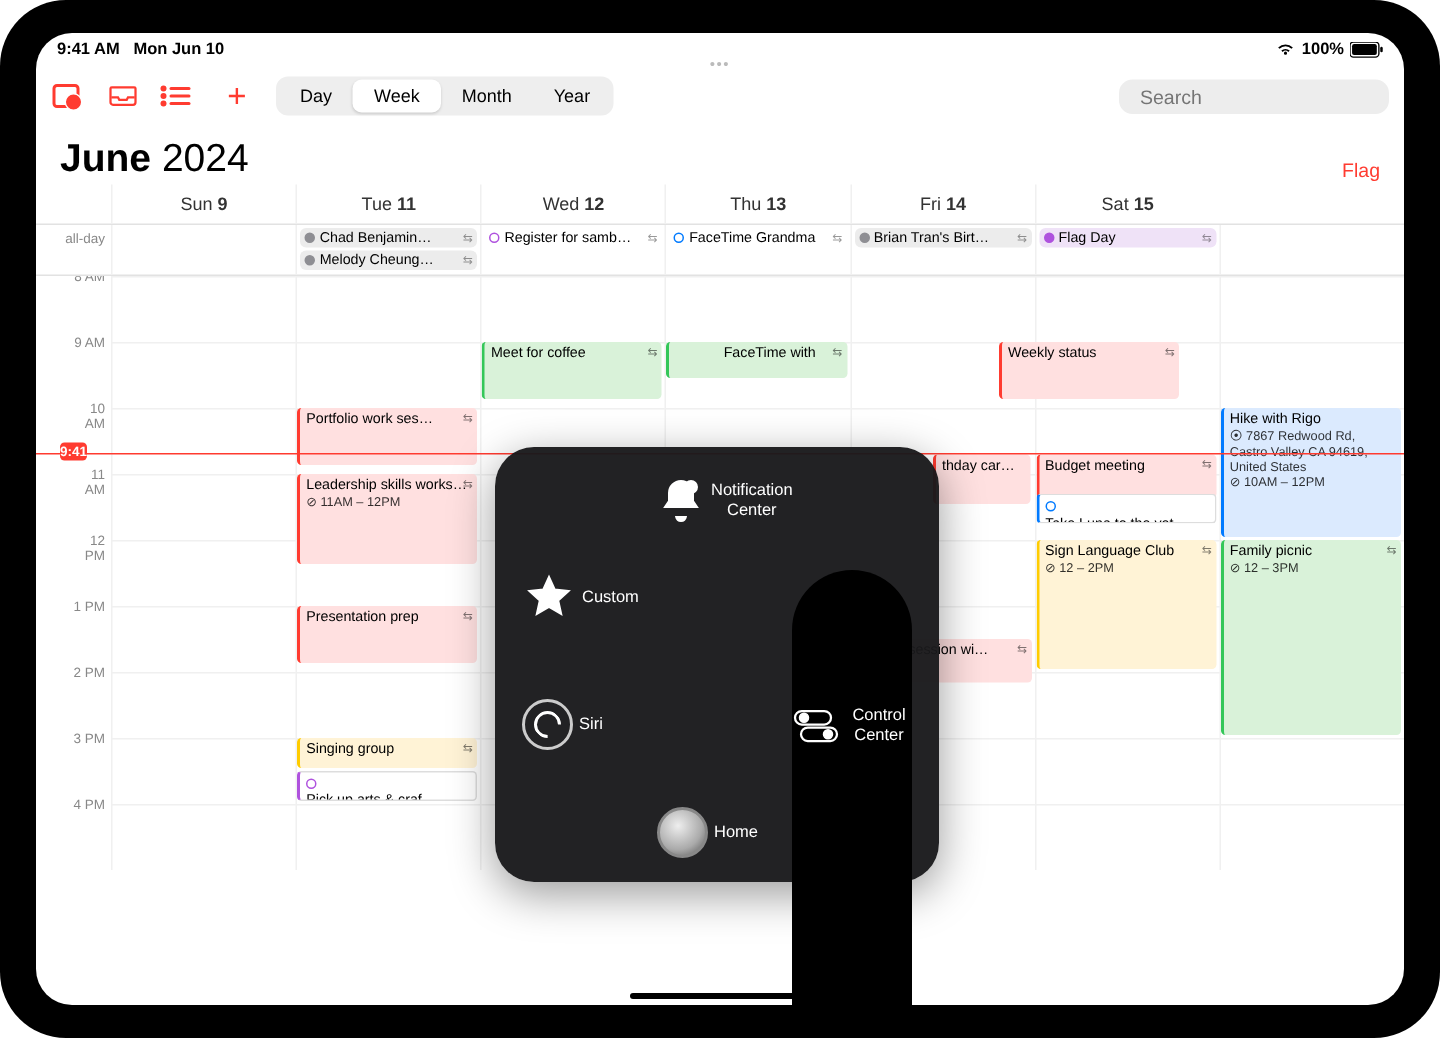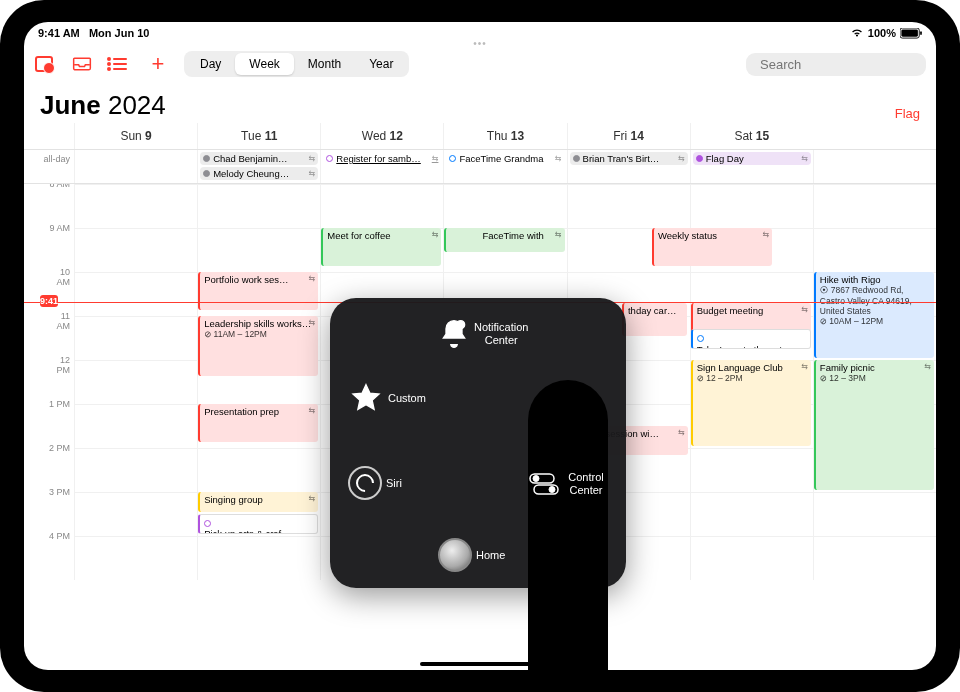--- a/index.html
+++ b/index.html
@@ -149,21 +149,21 @@
             <span>Chad Benjamin…</span>
             <span style="margin-left: auto; opacity: 0.4; font-size: 8px;">⇆</span>
           </div>
           <div class="allday-pill" style="background: rgb(236, 236, 236);">
             <span class="dot filled" style="color: rgb(142, 142, 147); border-color: rgb(142, 142, 147);"></span>
             <span>Melody Cheung…</span>
             <span style="margin-left: auto; opacity: 0.4; font-size: 8px;">⇆</span>
           </div>
         </div>
         <div class="cell">
-          <div class="allday-pill" style="background: rgb(255, 255, 255); text-decoration: underline;">
+          <div class="allday-pill" style="background: rgb(255, 255, 255);">
             <span class="dot" style="color: rgb(175, 82, 222); border-color: rgb(175, 82, 222);"></span>
             <span>Register for samb…</span>
             <span style="margin-left: auto; opacity: 0.4; font-size: 8px;">⇆</span>
           </div>
         </div>
         <div class="cell">
           <div class="allday-pill" style="background: rgb(255, 255, 255);">
             <span class="dot" style="color: rgb(0, 122, 255); border-color: rgb(0, 122, 255);"></span>
             <span>FaceTime Grandma</span>
             <span style="margin-left: auto; opacity: 0.4; font-size: 8px;">⇆</span>
@@ -266,21 +266,21 @@
       </div>
       <div id="events" style="position: absolute; inset: 0px; pointer-events: none;">
           <div class="ev" style="left: 297.286px; width: 120.143px; top: 44px; height: 37.6px; background: rgb(217, 242, 217); border-left-color: rgb(52, 199, 89); pointer-events: auto;">
             <span class="title">Meet for coffee</span>
             <span class="corner">⇆</span>
           </div>
           <div class="ev" style="left: 420.429px; width: 120.143px; top: 44px; height: 24.4px; background: rgb(217, 242, 217); border-left-color: rgb(52, 199, 89); pointer-events: auto; padding-left: 36px;">
             <span class="title">FaceTime with</span>
             <span class="corner">⇆</span>
           </div>
-          <div class="ev" style="left: 628px; width: 120.143px; top: 44px; height: 37.6px; background: rgb(255, 224, 224); border-left-color: rgb(255, 59, 48); pointer-events: auto;">
+          <div class="ev" style="left: 642px; width: 120.143px; top: 44px; height: 37.6px; background: rgb(255, 224, 224); border-left-color: rgb(255, 59, 48); pointer-events: auto;">
             <span class="title">Weekly status</span>
             <span class="corner">⇆</span>
           </div>
           <div class="ev" style="left: 174.143px; width: 120.143px; top: 88px; height: 37.6px; background: rgb(255, 224, 224); border-left-color: rgb(255, 59, 48); pointer-events: auto;">
             <span class="title">Portfolio work ses…</span>
             <span class="corner">⇆</span>
           </div>
           <div class="ev" style="left: 174.143px; width: 120.143px; top: 132px; height: 59.6px; background: rgb(255, 224, 224); border-left-color: rgb(255, 59, 48); pointer-events: auto;">
             <span class="title">Leadership skills workshop</span>
             <span class="sub">⊘ 11AM – 12PM</span>

